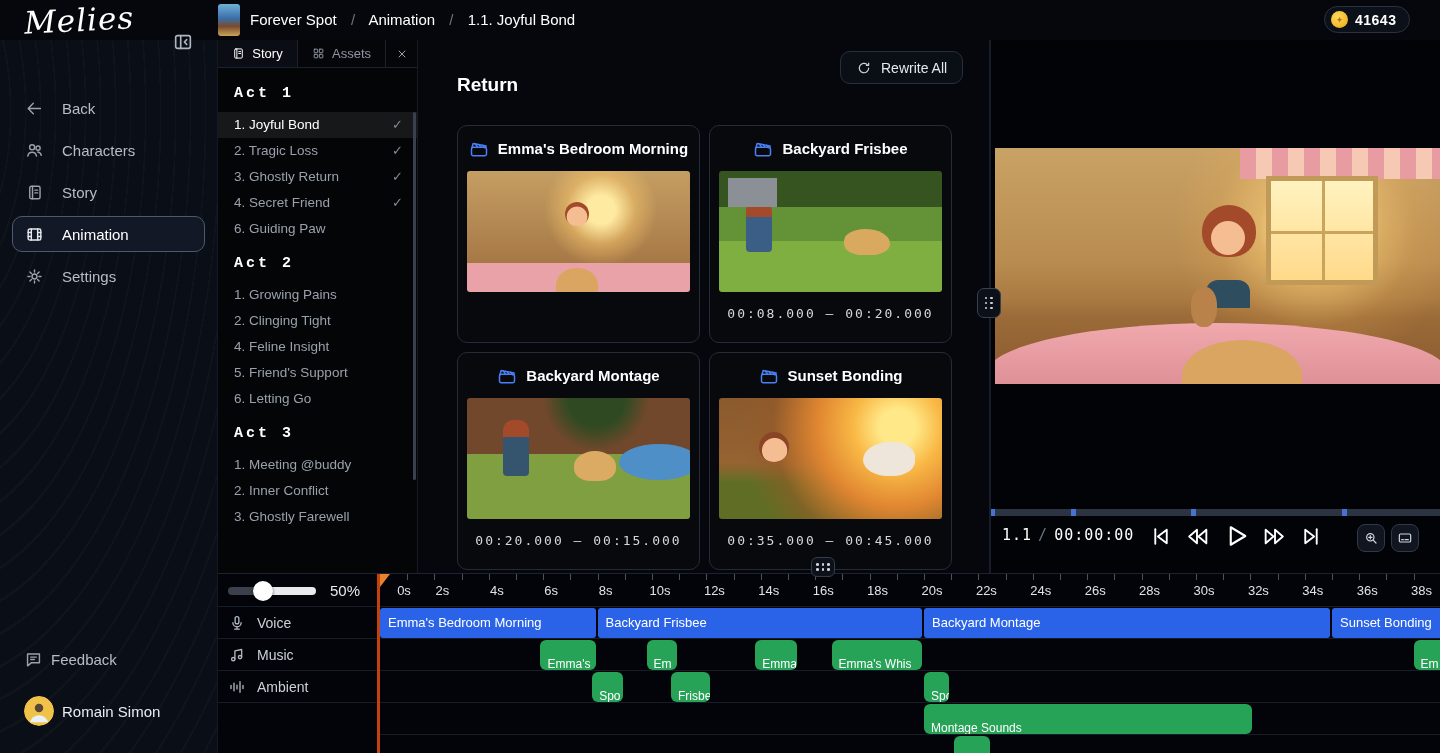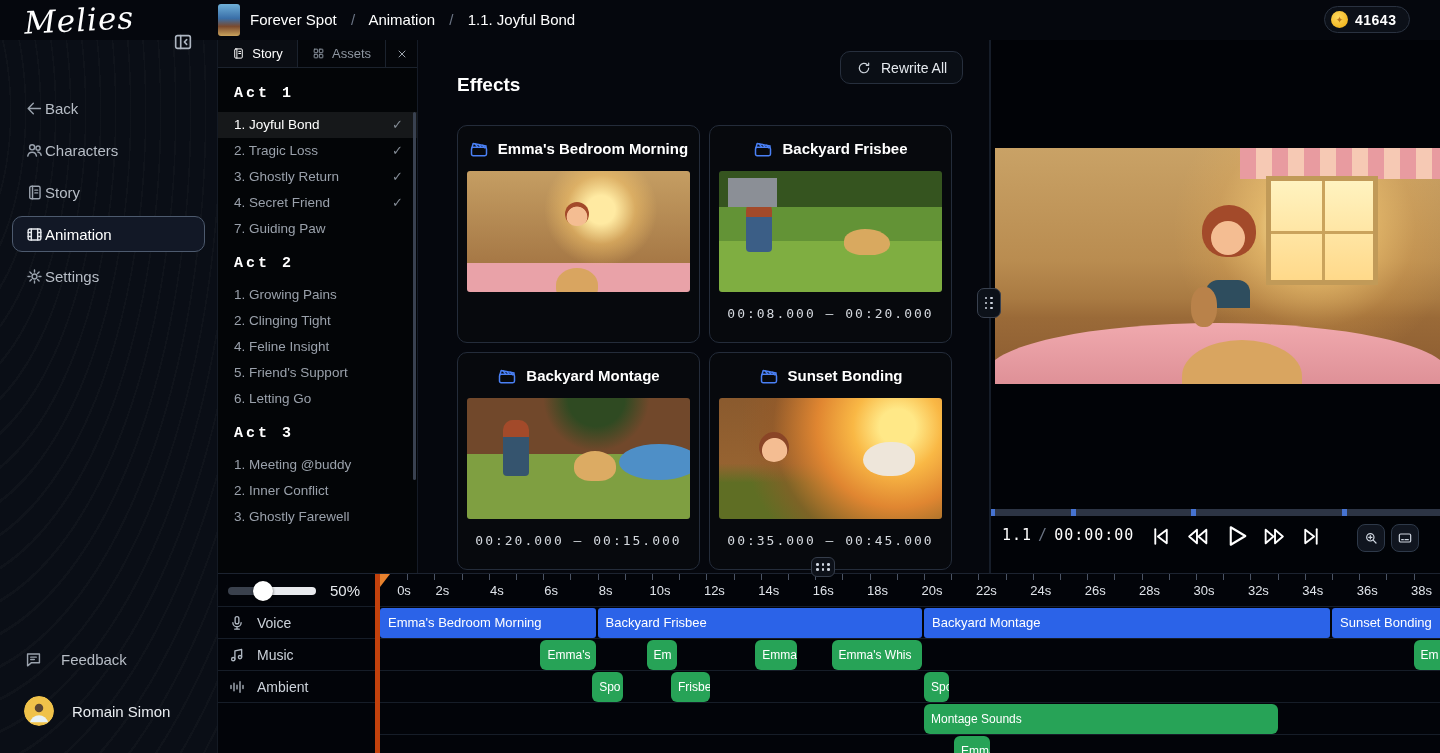--- a/index.html
+++ b/index.html
@@ -20,26 +20,26 @@
   .credits-pill { position:absolute; left:1324px; top:6px; height:27px; display:flex; align-items:center; gap:7px;
     padding:0 13px 0 6px; border:1px solid #2a3240; border-radius:15px; background:#0c1018; z-index:7; }
   .coin { width:17px; height:17px; border-radius:50%; background:radial-gradient(circle at 40% 35%, #ffd95e, #f2b824 70%, #d99a12); display:flex; align-items:center; justify-content:center; color:#b8741a; font-size:9px; }
   .credits-num { font-size:14px; font-weight:700; color:#fff; letter-spacing:.5px; }
 
   
   .sidebar { position:absolute; left:0; top:40px; width:218px; height:713px; background:#0a0e16;
     background-image:repeating-radial-gradient(140% 90% at -30% 10%, rgba(255,255,255,.022) 0 1.5px, transparent 1.5px 15px);
     border-right:1px solid #141a24; }
   .nav { position:absolute; left:0; top:44px; width:100%; }
-  .nav-item { display:flex; align-items:center; gap:1px; height:36px; margin:6px 12px; padding:0 12px; border-radius:10px;
+  .nav-item { display:flex; align-items:center; gap:18px; height:36px; margin:6px 12px; padding:0 12px; border-radius:10px;
     color:#b7bdc6; font-size:15px; cursor:pointer; border:1px solid transparent; }
   .nav-item .icon { width:19px; height:19px; color:#9aa2ad; }
   .nav-item.active { background:#121826; border-color:#4d5a6e; color:#fff; }
   .nav-item.active .icon { color:#e6e9ee; }
-  .side-bottom-item { position:absolute; display:flex; align-items:center; gap:18px; left:24px; color:#b7bdc6; font-size:15px; cursor:pointer; }
+  .side-bottom-item { position:absolute; display:flex; align-items:center; gap:8px; left:24px; color:#b7bdc6; font-size:15px; cursor:pointer; }
   .feedback { top:610px; }
   .feedback .icon { width:19px; height:19px; color:#9aa2ad; }
   .user { top:656px; color:#e9ecf0; }
   .avatar { width:30px; height:30px; border-radius:50%; overflow:hidden; flex:0 0 30px; }
 
   
   .story-panel { position:absolute; left:218px; top:40px; width:200px; height:533px; background:#030507; border-right:1px solid #151b26; }
   .tabs { display:flex; height:28px; border-bottom:1px solid #1b222d; background:#04060a; }
   .tab { display:flex; align-items:center; justify-content:center; gap:7px; font-size:13px; color:#8e96a1; border-right:1px solid #1b222d; cursor:pointer; }
   .tab .icon { width:13px; height:13px; }
@@ -132,37 +132,37 @@
   .pbuttons { position:absolute; left:158px; top:482px; display:flex; align-items:center; gap:12px; }
   .pbtn { width:25px; height:25px; color:#fff; cursor:pointer; background:none; border:none; padding:0; }
   .pbtn.play { width:28px; height:28px; }
   .sqbtn { position:absolute; top:484px; width:28px; height:28px; border-radius:8px; border:1px solid #2e3949; background:#10151f;
     display:flex; align-items:center; justify-content:center; color:#cfd6e0; cursor:pointer; }
   .sqbtn .icon { width:16px; height:16px; }
   .zoom-btn { left:367px; } .caps-btn { left:401px; }
 
   
   .timeline { position:absolute; left:218px; top:573px; width:1222px; height:180px; background:#020409; border-top:1px solid #1c2330; }
-  .tl-left { position:absolute; left:0; top:0; width:162px; height:180px; border-right:5px solid #c2410c; }
+  .tl-left { position:absolute; left:0; top:0; width:162px; height:180px; border-right:3px solid #c2410c; }
   .zoom-row { position:relative; height:33px; border-bottom:1px solid #161d28; }
   .slider { position:absolute; left:10px; top:13px; width:88px; height:8px; border-radius:4px; cursor:pointer;
     background:linear-gradient(90deg,#3a414d 0 40%, #e8eaee 40%); }
   .slider-knob { position:absolute; left:25px; top:-6px; width:20px; height:20px; border-radius:50%; background:#fff; box-shadow:0 1px 3px rgba(0,0,0,.6); }
   .zoom-label { position:absolute; left:112px; top:0; line-height:33px; font-size:15px; color:#e5e8ec; }
   .track-label { position:relative; height:32px; display:flex; align-items:center; gap:11px; padding-left:10px; border-bottom:1px solid #161d28;
     color:#ccd2da; font-size:14px; }
   .track-label .icon { width:18px; height:18px; color:#aeb6c0; }
   .tl-ruler { position:absolute; left:162px; top:0; width:1060px; height:33px; overflow:hidden; border-bottom:1px solid #161d28; cursor:pointer; }
   .ruler-tick { position:absolute; top:0; width:1px; height:6px; background:#4a5364; }
   .ruler-label { position:absolute; top:9px; transform:translateX(-50%); font-size:13px; color:#dfe3e9; white-space:nowrap; }
   .playhead { position:absolute; left:162px; top:0; width:0; height:0; border-top:13px solid #e8822e; border-right:10px solid transparent; z-index:4; }
   .clip-row { position:absolute; left:162px; width:1060px; height:32px; overflow:hidden; border-bottom:1px solid #161d28; }
   .clip { position:absolute; top:1px; height:30px; line-height:30px; color:#fff; white-space:nowrap; overflow:hidden; cursor:pointer; }
   .clip.scene { border-radius:3px; font-size:13px; padding:0 8px; }
-  .clip.audio { border-radius:6px; font-size:12px; padding:0 7px; }
+  .clip.audio { border-radius:6px; font-size:12px; padding:9px 7px; }
 </style>
 </head>
 <body>
 
 <div class="stage">
 
   <header class="topbar"></header>
   <div class="logo">Melies</div>
   <div class="collapse-btn"><svg viewBox="0 0 24 24" fill="none" stroke="currentColor" stroke-width="1.8" stroke-linecap="round" stroke-linejoin="round">
         <rect x="4" y="5" width="16" height="14" rx="2"></rect>
@@ -278,21 +278,21 @@
             </svg>
           </span>
       </div>
     </div>
     <div class="acts" id="acts">
         <div class="act-title">Act 1</div>
         <div class="act-item selected"><span>1. Joyful Bond</span><span class="check">✓</span></div>
         <div class="act-item"><span>2. Tragic Loss</span><span class="check">✓</span></div>
         <div class="act-item"><span>3. Ghostly Return</span><span class="check">✓</span></div>
         <div class="act-item"><span>4. Secret Friend</span><span class="check">✓</span></div>
-        <div class="act-item"><span>7. Guiding Paw</span></div>
+        <div class="act-item"><span>6. Guiding Paw</span></div>
         <div class="act-title">Act 2</div>
         <div class="act-item"><span>1. Growing Pains</span></div>
         <div class="act-item"><span>2. Clinging Tight</span></div>
         <div class="act-item"><span>4. Feline Insight</span></div>
         <div class="act-item"><span>5. Friend's Support</span></div>
         <div class="act-item"><span>6. Letting Go</span></div>
         <div class="act-title">Act 3</div>
         <div class="act-item"><span>1. Meeting @buddy</span></div>
         <div class="act-item"><span>2. Inner Conflict</span></div>
         <div class="act-item"><span>3. Ghostly Farewell</span></div>
@@ -303,21 +303,21 @@
   <section class="scenes-panel">
     <button class="rewrite-btn">
       <span class="icon" id="ic-rewrite">
           <svg viewBox="0 0 24 24" fill="none" stroke="currentColor" stroke-width="1.8" stroke-linecap="round" stroke-linejoin="round">
             <path d="M19 12a7 7 0 1 1-2.2-5"></path>
             <path d="M19 4.5V8h-3.5"></path>
           </svg>
         </span>
       <span>Rewrite All</span>
     </button>
-    <h2 class="scenes-title">Effects</h2>
+    <h2 class="scenes-title">Return</h2>
     <div class="cards" id="cards">
         <article class="scene-card">
           <div class="card-head">
             <span class="icon">
               <svg viewBox="0 0 24 24" fill="none" stroke="currentColor" stroke-width="1.8" stroke-linecap="round" stroke-linejoin="round">
                 <rect x="3" y="10" width="18" height="10" rx="2"></rect>
                 <path d="M3.6 10.2L5 5.5l15.5 2.8-.6 2"></path>
                 <path d="M7.6 6l2.3 3M12 6.8l2.3 3M16.4 7.6l2.2 2.8"></path>
               </svg>
             </span>
@@ -588,21 +588,21 @@
           <div class="clip audio" style="left: 375.36px; width: 41.52px; background: rgb(39, 163, 87);">Emma</div>
           <div class="clip audio" style="left: 451.52px; width: 90.48px; background: rgb(39, 163, 87);">Emma's Whis</div>
           <div class="clip audio" style="left: 1033.6px; width: 52.4px; background: rgb(39, 163, 87);">Em</div>
         </div>
         <div class="clip-row" style="top: 97px;">
           <div class="clip audio" style="left: 212.16px; width: 30.64px; background: rgb(39, 163, 87);">Spo</div>
           <div class="clip audio" style="left: 291.04px; width: 38.8px; background: rgb(39, 163, 87);">Frisbe</div>
           <div class="clip audio" style="left: 544px; width: 25.2px; background: rgb(39, 163, 87);">Spo</div>
         </div>
         <div class="clip-row" style="top: 129px;">
-          <div class="clip audio" style="left: 544px; width: 354px; background: rgb(39, 163, 87);">Montage Sounds</div>
+          <div class="clip audio" style="left: 544px; width: 328px; background: rgb(39, 163, 87);">Montage Sounds</div>
         </div>
         <div class="clip-row" style="top: 161px;">
           <div class="clip audio" style="left: 573.92px; width: 36.08px; background: rgb(39, 163, 87);">Emma</div>
         </div>
       </div>
   </section>
 
 </div>
 
 </body></html>

